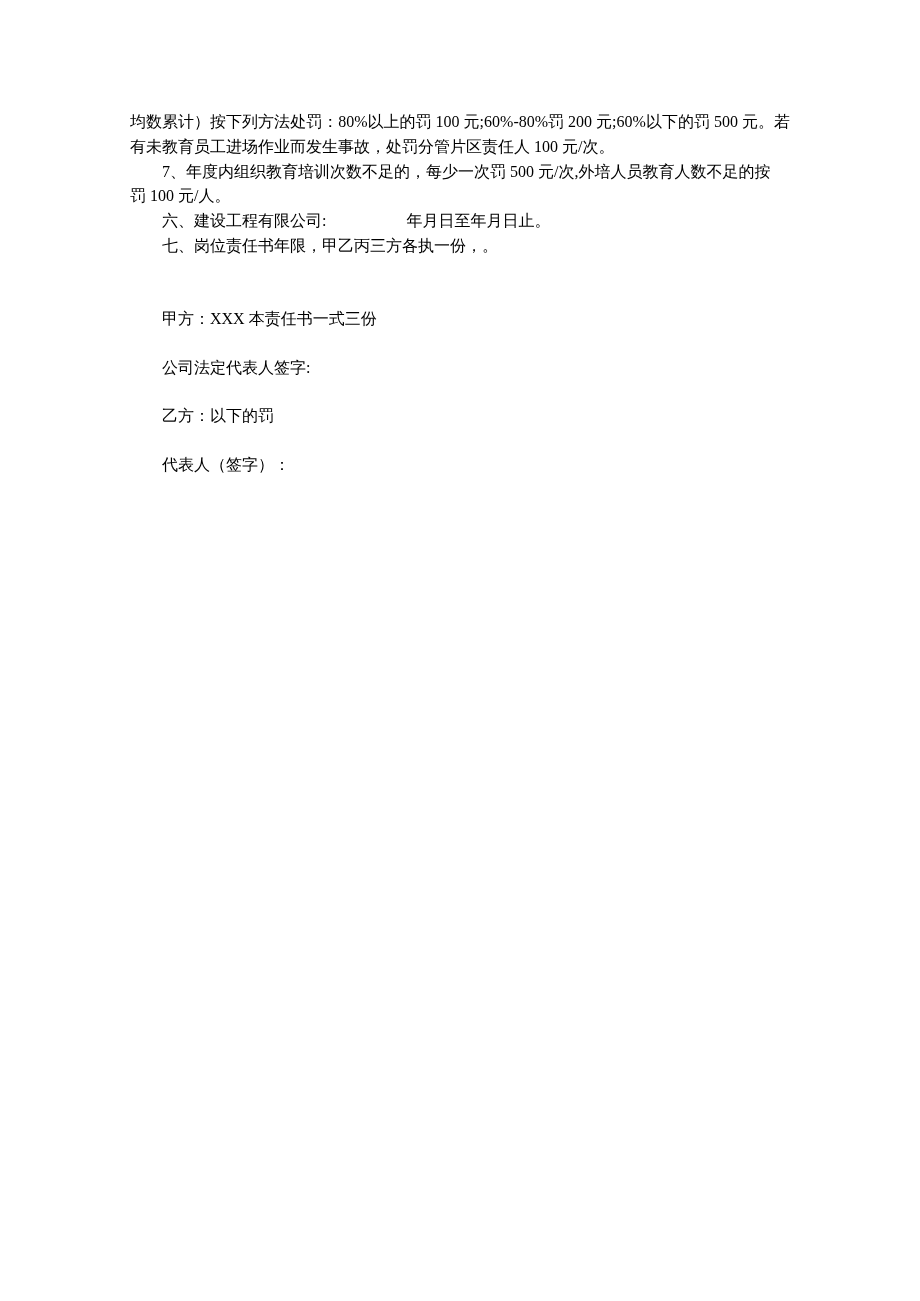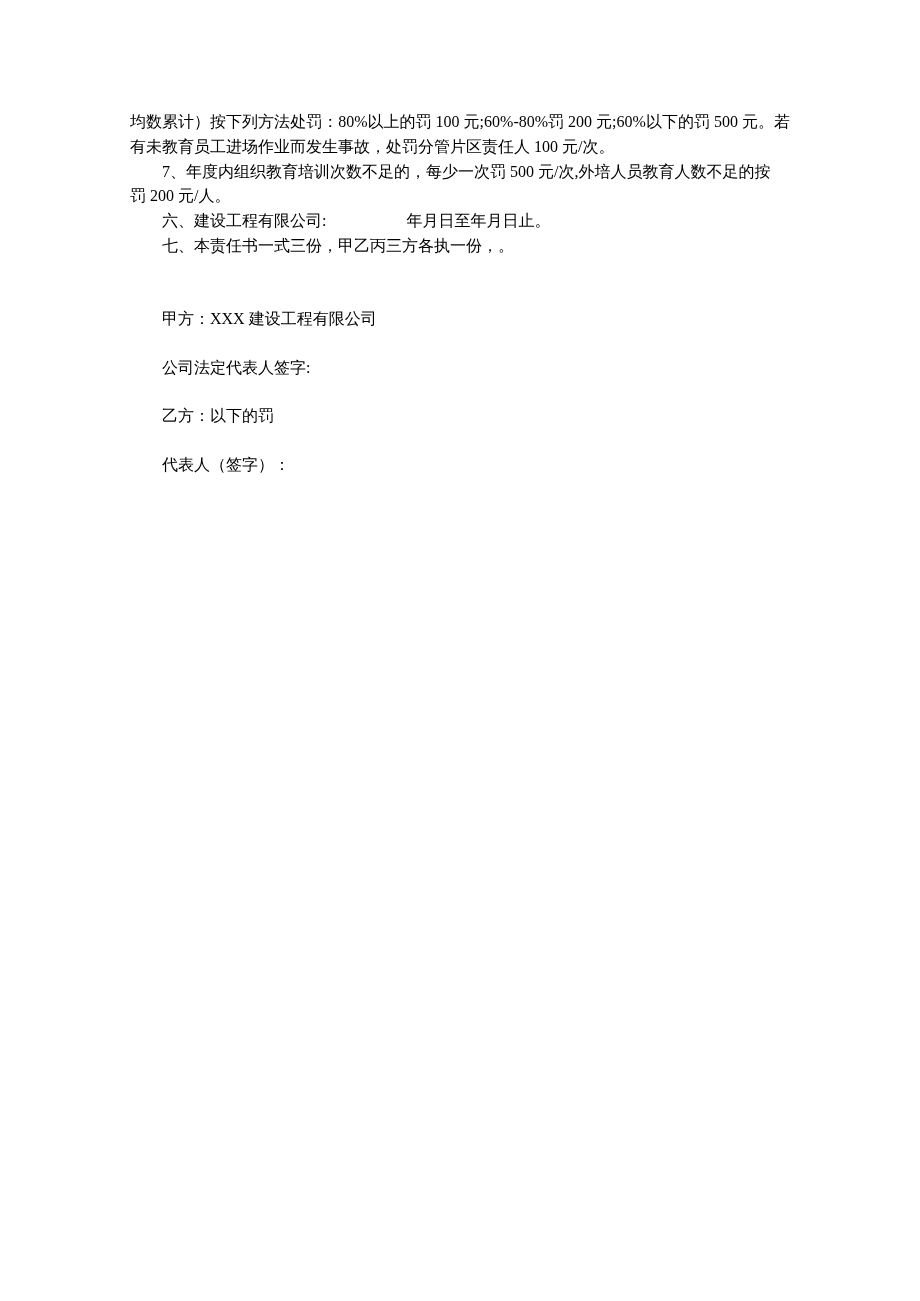--- a/index.html
+++ b/index.html
@@ -29,26 +29,26 @@
     }
     .sig-block {
       text-indent: 2em;
     }
   </style>
 </head>
 <body>
 
 <div class="paragraph">均数累计）按下列方法处罚：80%以上的罚 100 元;60%-80%罚 200 元;60%以下的罚 500 元。若有未教育员工进场作业而发生事故，处罚分管片区责任人 100 元/次。</div>
 <div class="paragraph indent">7、年度内组织教育培训次数不足的，每少一次罚 500 元/次,外培人员教育人数不足的按</div>
-<div class="paragraph">罚 200 元/人。</div>
+<div class="paragraph">罚 100 元/人。</div>
 <div class="paragraph indent">六、建设工程有限公司:　　　　　年月日至年月日止。</div>
-<div class="paragraph indent">七、本责任书一式三份，甲乙丙三方各执一份，。</div>
+<div class="paragraph indent">七、岗位责任书年限，甲乙丙三方各执一份，。</div>
 
 <div class="spacer"></div>
 <div class="spacer"></div>
 
-<div class="sig-block">甲方：XXX 建设工程有限公司</div>
+<div class="sig-block">甲方：XXX 本责任书一式三份</div>
 <div class="spacer"></div>
 <div class="sig-block">公司法定代表人签字:</div>
 <div class="spacer"></div>
 <div class="sig-block">乙方：以下的罚</div>
 <div class="spacer"></div>
 <div class="sig-block">代表人（签字）：</div>
 
 </body></html>

